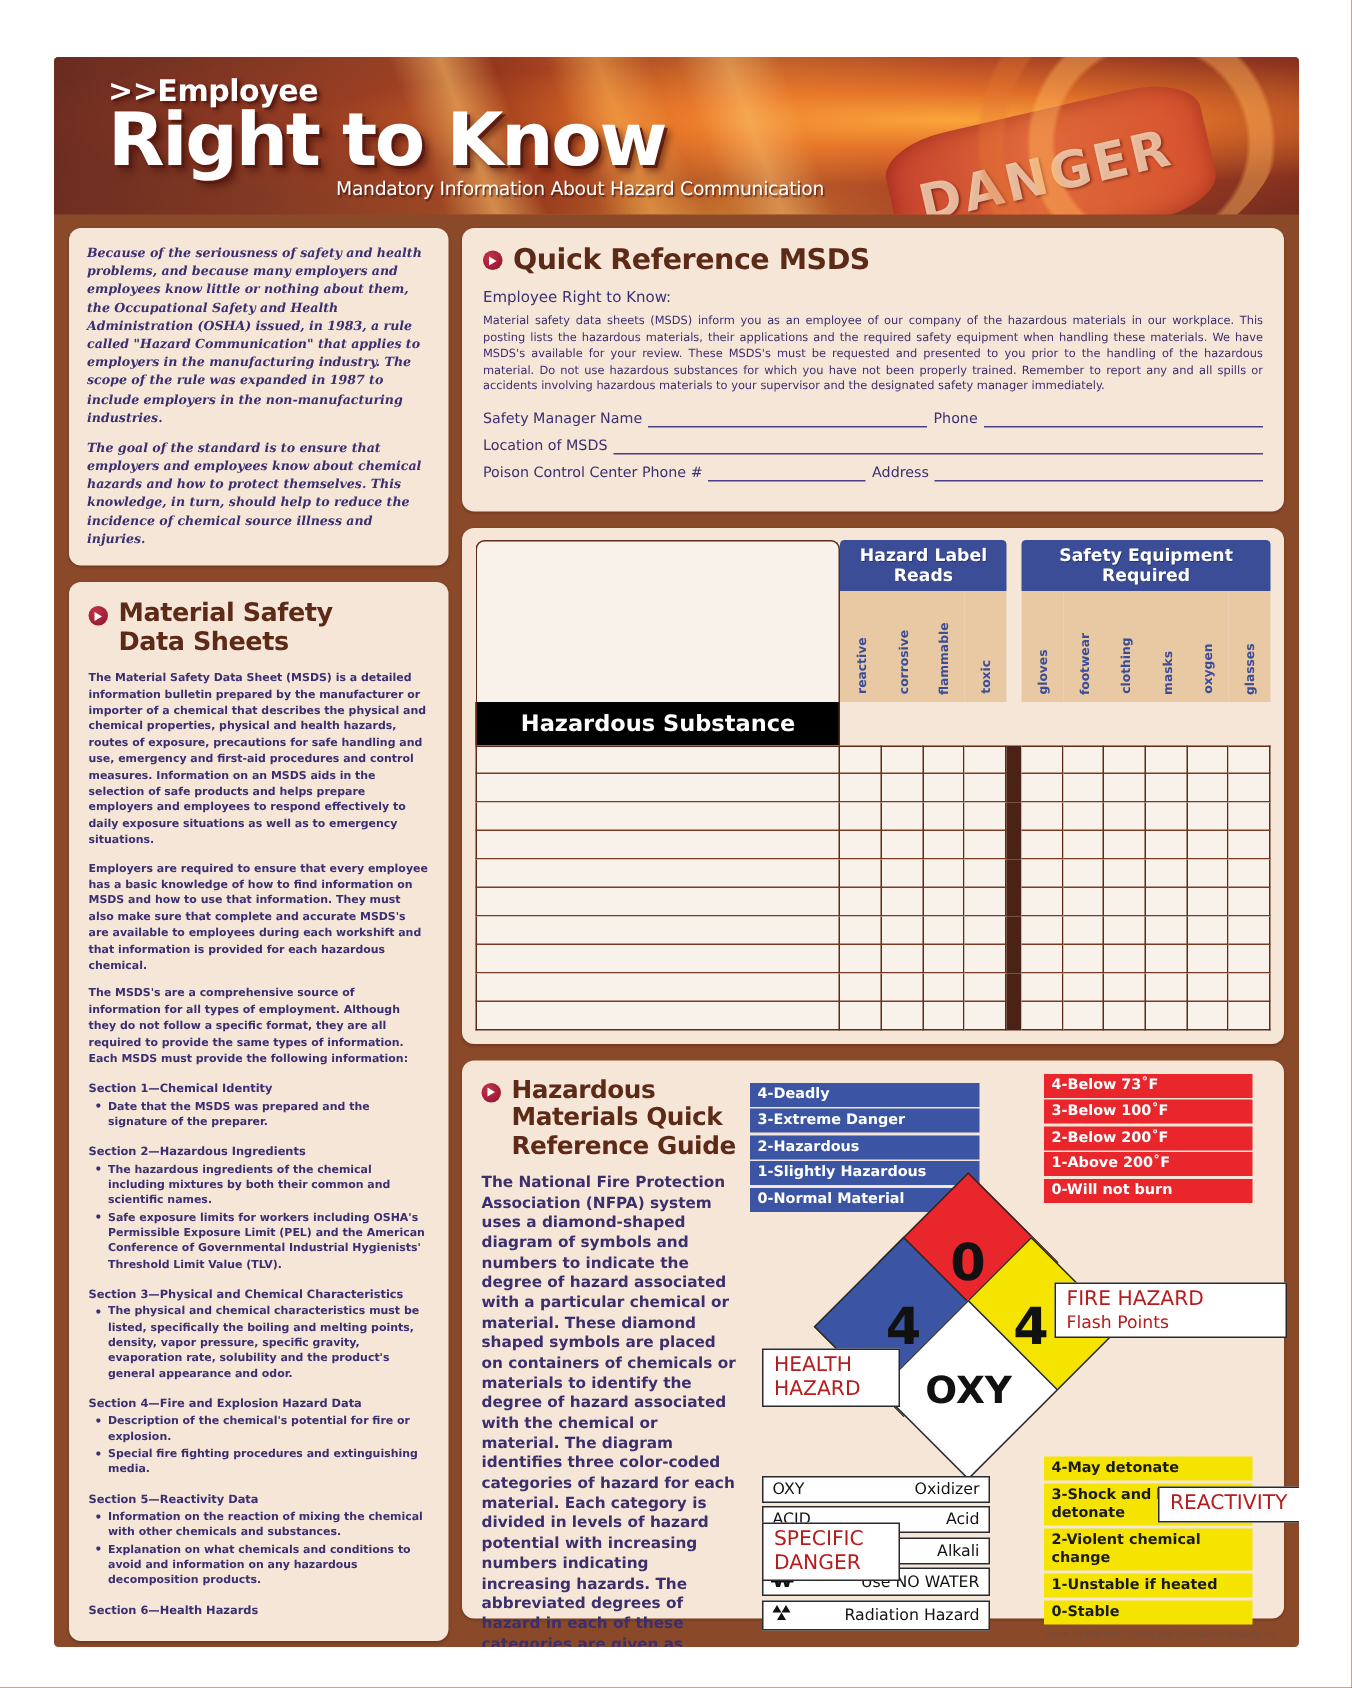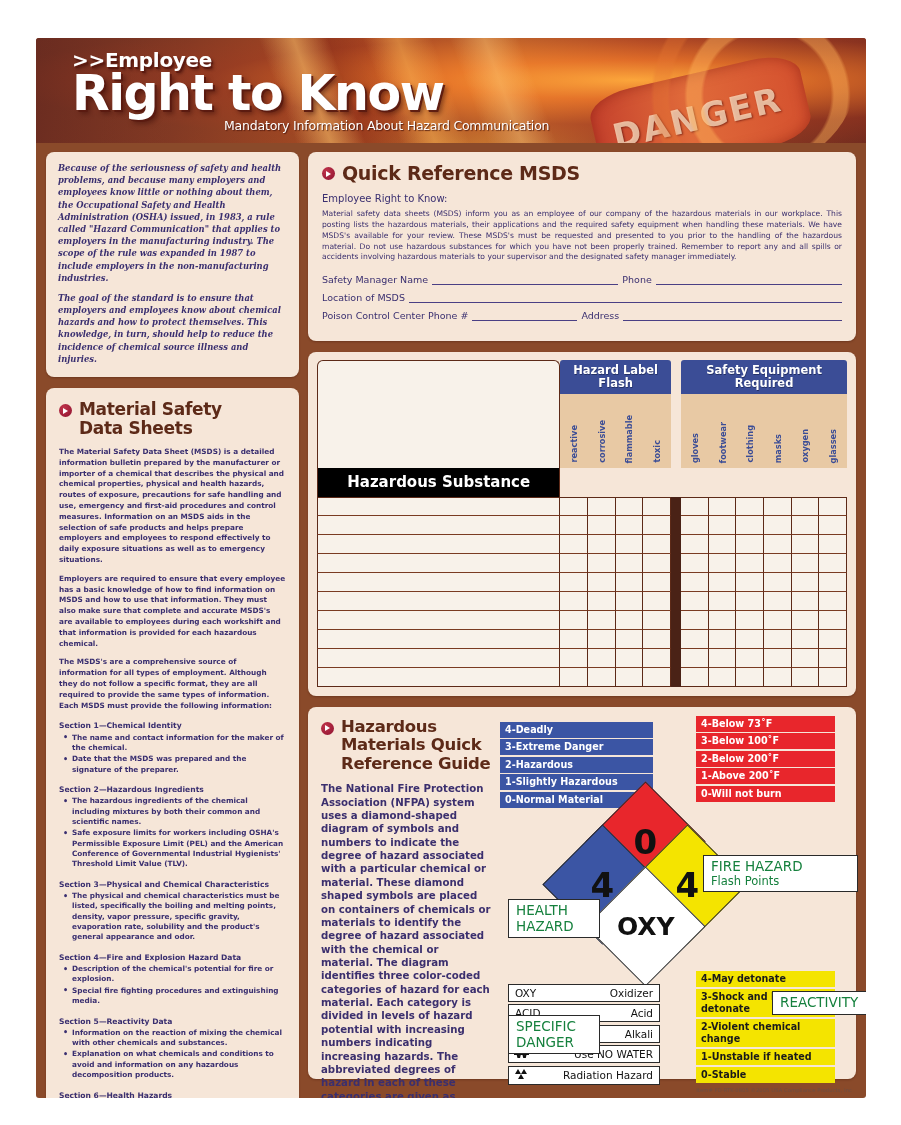--- a/index.html
+++ b/index.html
@@ -379,21 +379,21 @@
   .dm.right { left: 85px; top: 42px; background: #f4e400; }
   .dm.bottom { left: 42.5px; top: 84.5px; background: #ffffff; }
   .dm.bottom span { font-size: 25px; }
   
   .callout {
     position: absolute;
     background: #ffffff;
     border: 1.4px solid #2a2a2a;
     font-family: "DejaVu Sans", sans-serif;
     font-size: 13.5px;
-    color: #15803d;
+    color: #b91c1c;
     padding: 3px 7px;
     line-height: 1.16;
     z-index: 3;
   }
   .callout.fire-c { left: 143px; top: 55px; width: 155px; }
   .callout.fire-c .sub { font-size: 11.5px; }
   .callout.health-c { left: -52px; top: 99px; width: 92px; }
   .callout.react-c { left: 212px; top: 191px; width: 108px; }
   .callout.spec-c { left: -52px; top: 215px; width: 92px; }
   
@@ -486,21 +486,20 @@
             <div>Data Sheets</div>
           </div>
         </div>
         <div class="msds-body">
           <p>The Material Safety Data Sheet (MSDS) is a detailed information bulletin prepared by the manufacturer or importer of a chemical that describes the physical and chemical properties, physical and health hazards, routes of exposure, precautions for safe handling and use, emergency and first-aid procedures and control measures. Information on an MSDS aids in the selection of safe products and helps prepare employers and employees to respond effectively to daily exposure situations as well as to emergency situations.</p>
           <p>Employers are required to ensure that every employee has a basic knowledge of how to find information on MSDS and how to use that information. They must also make sure that complete and accurate MSDS's are available to employees during each workshift and that information is provided for each hazardous chemical.</p>
           <p>The MSDS's are a comprehensive source of information for all types of employment. Although they do not follow a specific format, they are all required to provide the same types of information. Each MSDS must provide the following information:</p>
           <div id="msds-sections">
               <div class="sec-label">Section 1—Chemical Identity</div>
               <ul class="bul">
-                <li>The name and contact information for the maker of the chemical.</li>
                 <li>Date that the MSDS was prepared and the signature of the preparer.</li>
               </ul>
               <div class="sec-label">Section 2—Hazardous Ingredients</div>
               <ul class="bul">
                 <li>The hazardous ingredients of the chemical including mixtures by both their common and scientific names.</li>
                 <li>Safe exposure limits for workers including OSHA's Permissible Exposure Limit (PEL) and the American Conference of Governmental Industrial Hygienists' Threshold Limit Value (TLV).</li>
               </ul>
               <div class="sec-label">Section 3—Physical and Chemical Characteristics</div>
               <ul class="bul">
                 <li>The physical and chemical characteristics must be listed, specifically the boiling and melting points, density, vapor pressure, specific gravity, evaporation rate, solubility and the product's general appearance and odor.</li>
@@ -561,21 +560,21 @@
             <col style="width:4.6%">
               <col style="width:4.6%">
               <col style="width:4.6%">
               <col style="width:4.6%">
               <col style="width:4.6%">
               <col style="width:4.6%">
           </colgroup>
           <thead>
             <tr>
               <td rowspan="2" class="sub-title-cell"></td>
-              <td colspan="4" class="grp-head">Hazard Label Flash</td>
+              <td colspan="4" class="grp-head">Hazard Label Reads</td>
               <td class="gap-col"></td>
               <td colspan="6" class="grp-head">Safety Equipment Required</td>
             </tr>
             <tr id="rot-header-row">
                 <td class="rot-head">
                   <div>reactive</div>
                 </td>
                 <td class="rot-head">
                   <div>corrosive</div>
                 </td>

